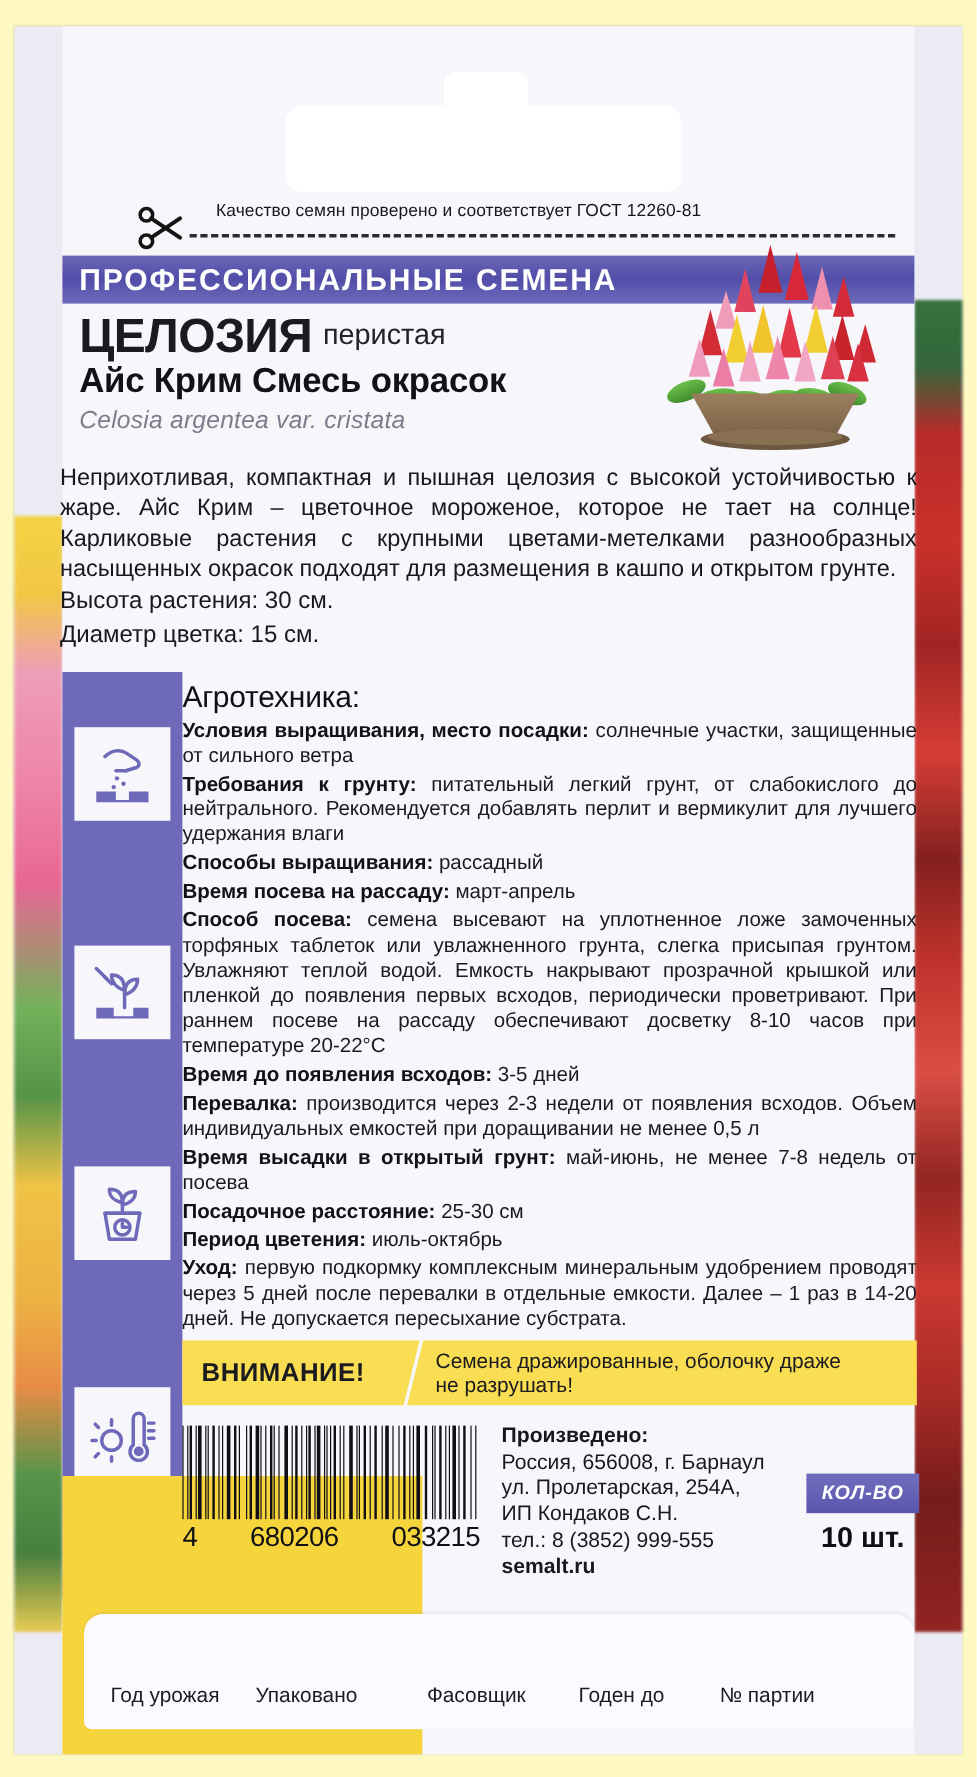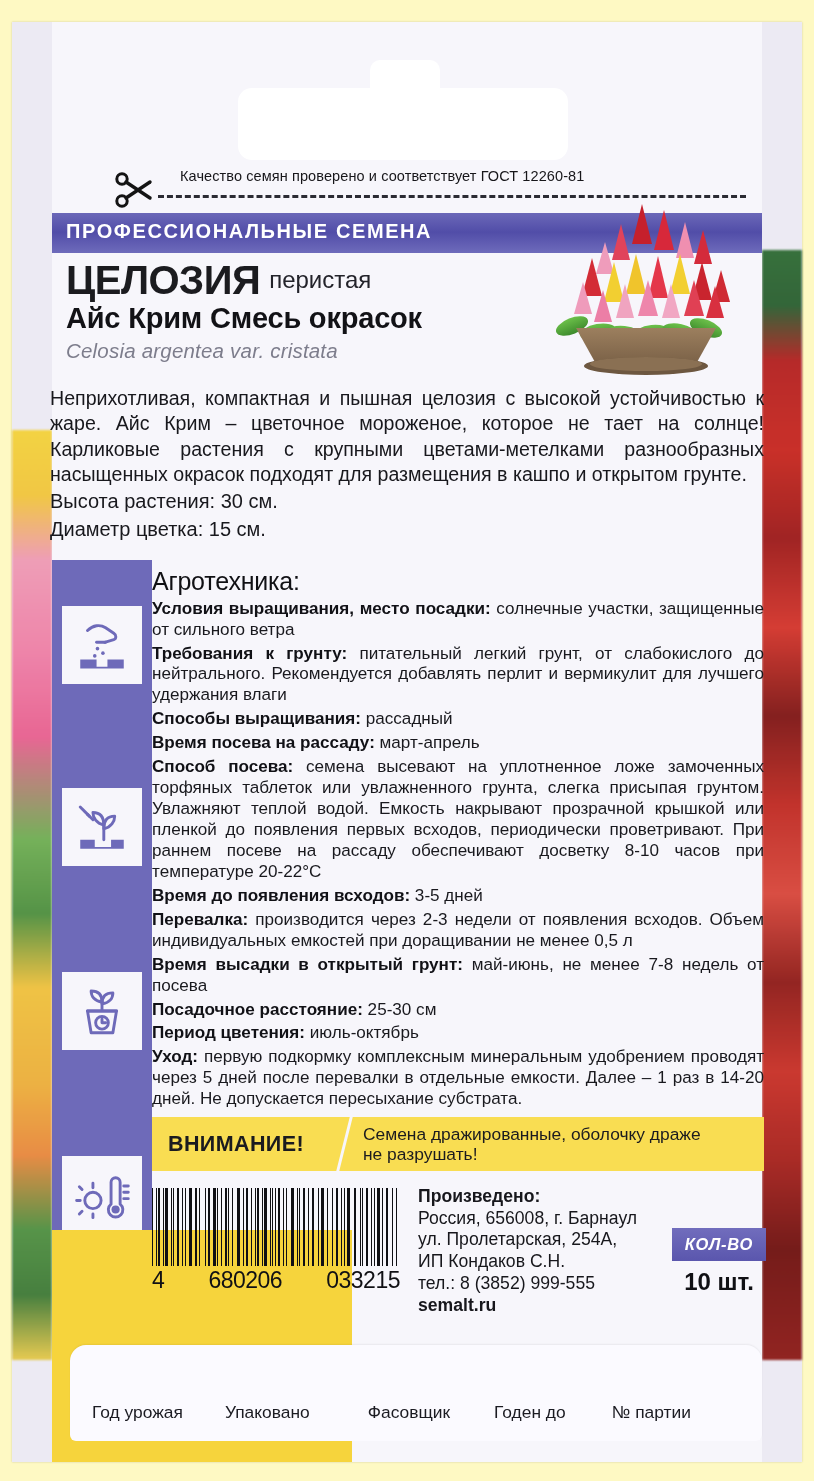--- a/index.html
+++ b/index.html
@@ -87,21 +87,21 @@
     border-top:3px dashed #2b2b33;
   }
 
   
   .banner{
     position:absolute;left:52px;top:213px;width:710px;height:40px;
     background:linear-gradient(180deg,#6b68b8 0%,#514da8 48%,#6e6bbb 100%);
   }
   .banner-text{
     position:absolute;left:14px;top:7px;
-    color:#ffffff;font-weight:bold;font-size:20px;letter-spacing:1.6px;
+    color:#ffffff;font-weight:bold;font-size:25px;letter-spacing:1.6px;
     font-family:"Liberation Sans",sans-serif;
   }
 
   
   .titleblock{position:absolute;left:66px;top:260px;width:470px;}
   .t-genus{
     display:inline;font-weight:bold;font-size:40px;color:#1b1b1f;
     letter-spacing:-.5px;line-height:1;
   }
   .t-species{
@@ -220,21 +220,21 @@
     box-shadow:0 -1px 2px rgba(0,0,0,.06);
   }
   .footer-labels{
     position:absolute;left:0;top:52px;width:692px;height:30px;
     display:flex;align-items:center;
   }
   .footer-labels span{
     font-size:17.4px;color:#1b1b22;white-space:nowrap;
   }
   .fl1{margin-left:22px;}
-  .fl2{margin-left:42px;}
+  .fl2{margin-left:30px;}
   .fl3{margin-left:58px;}
   .fl4{margin-left:44px;}
   .fl5{margin-left:46px;}
 </style>
 </head>
 <body>
 
 <div class="packet">
 
   <div class="paper"></div>

